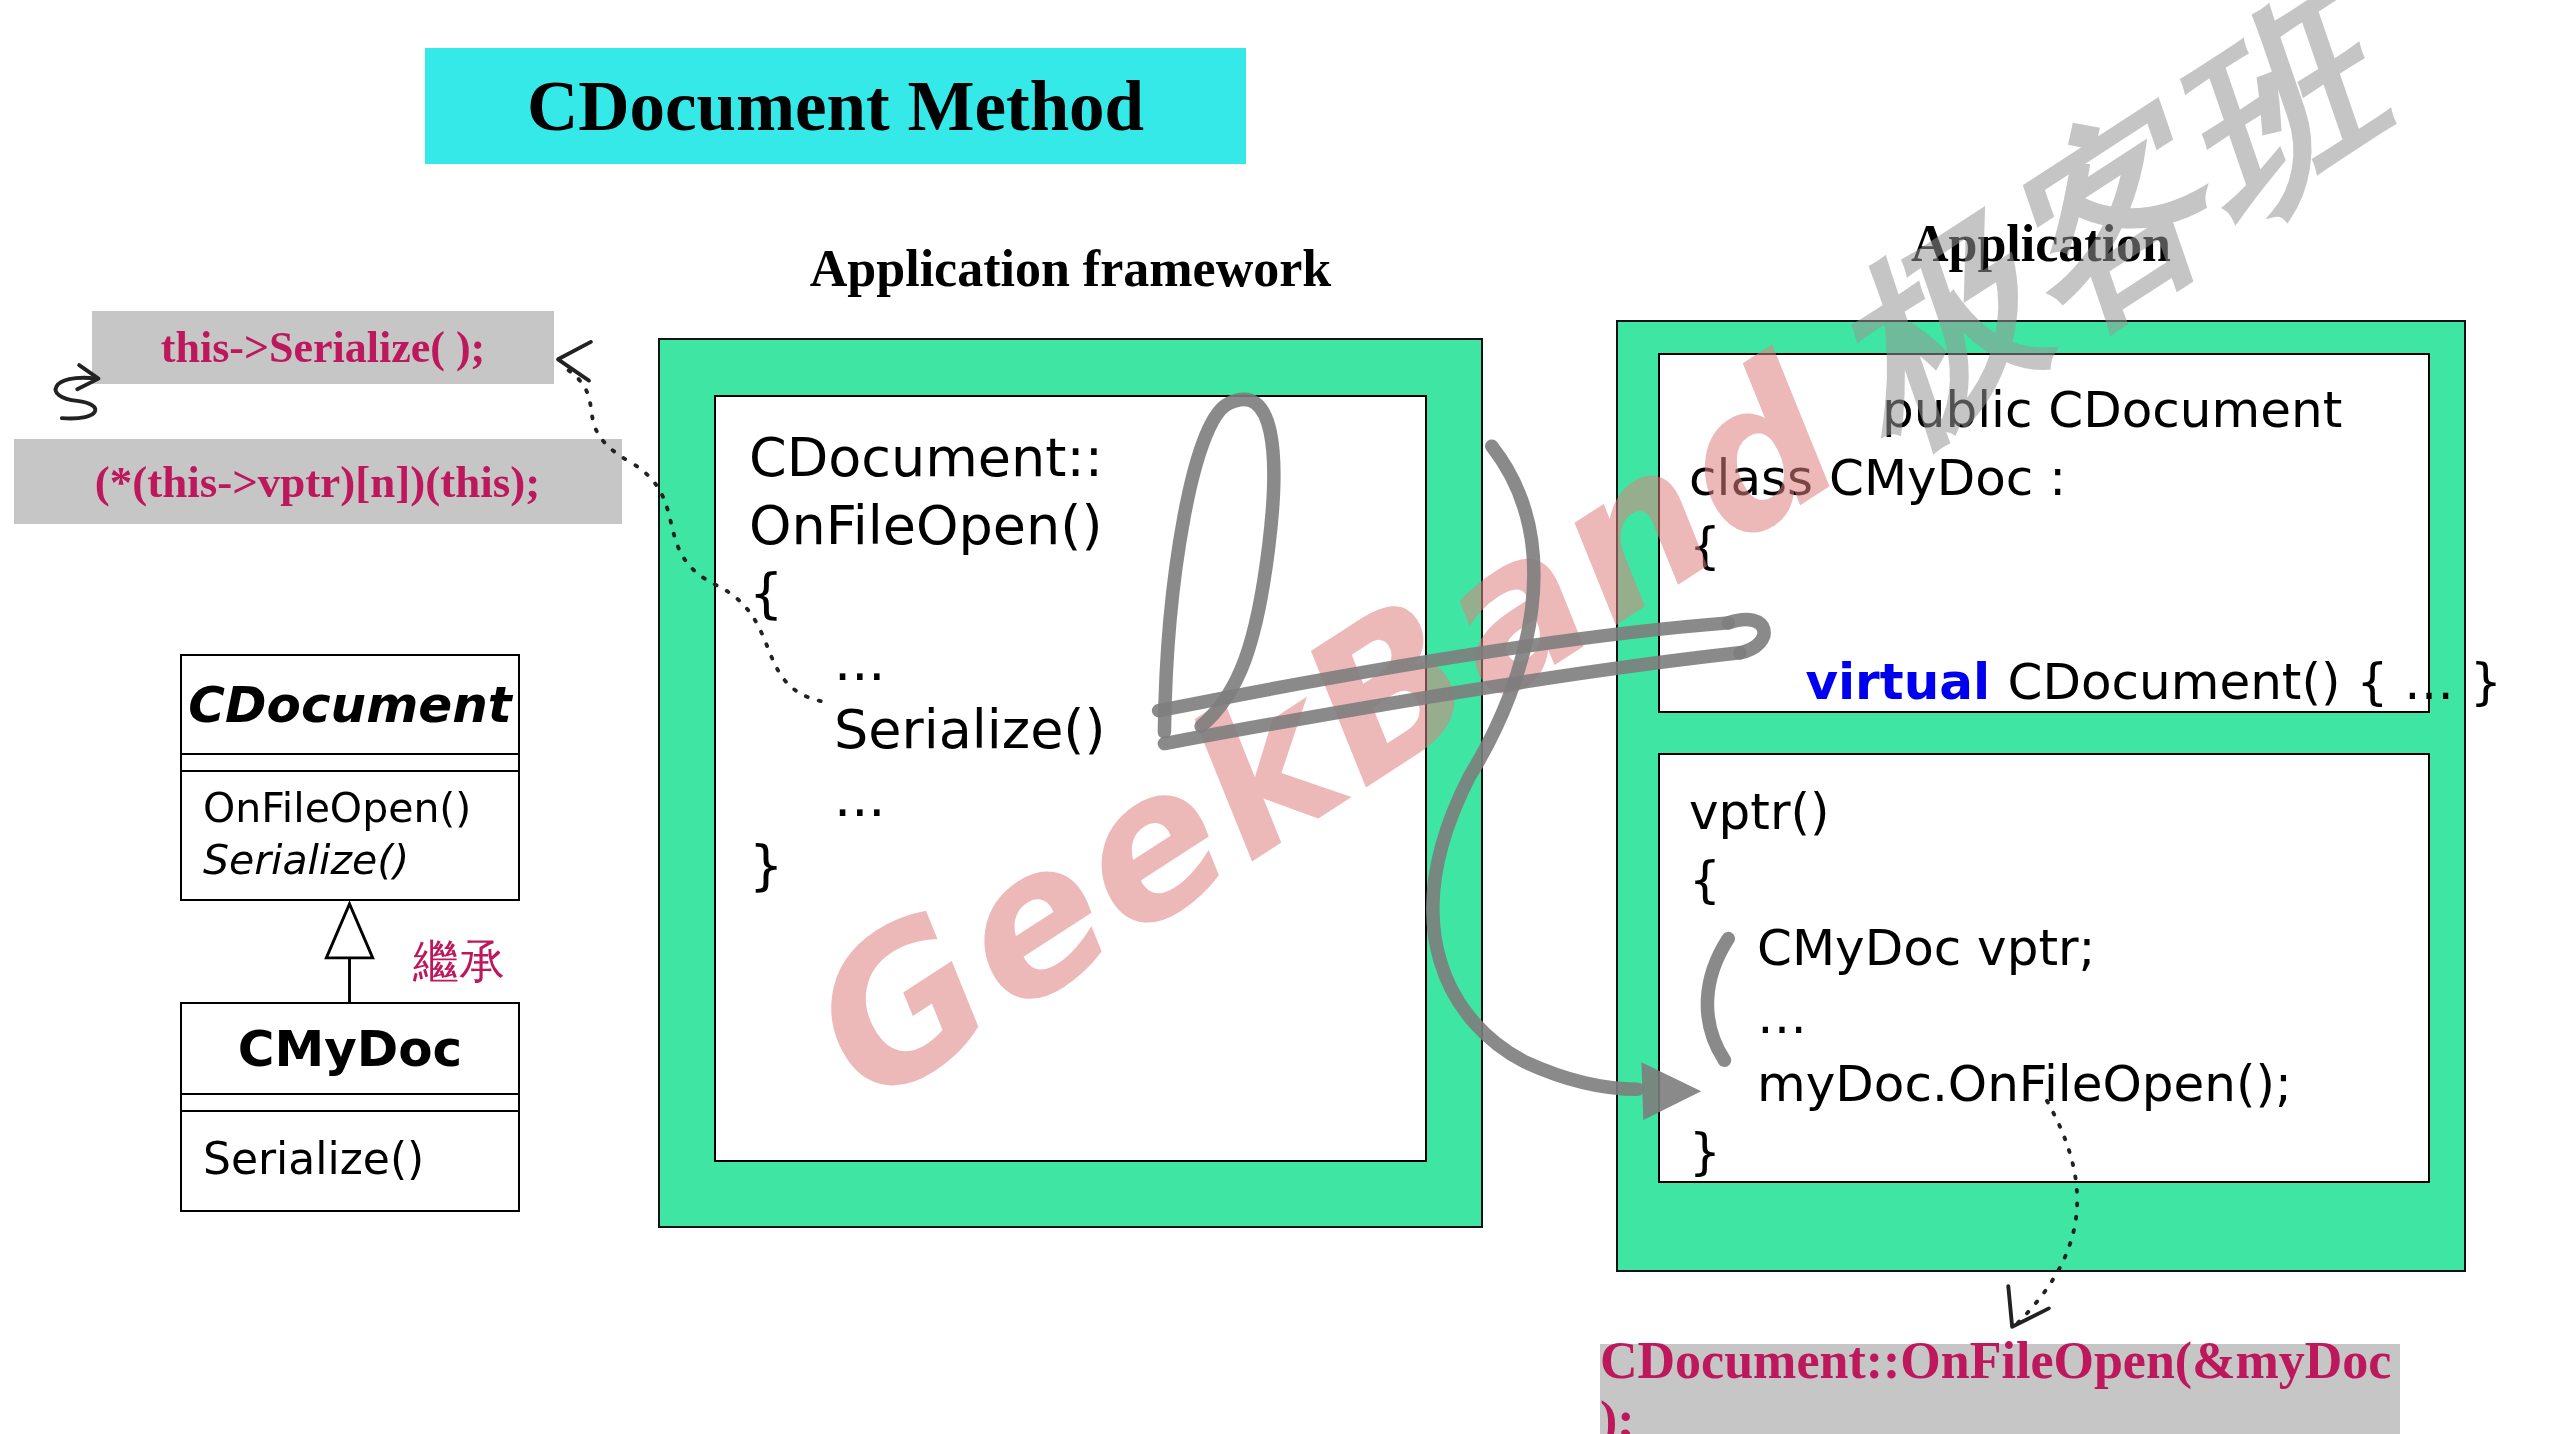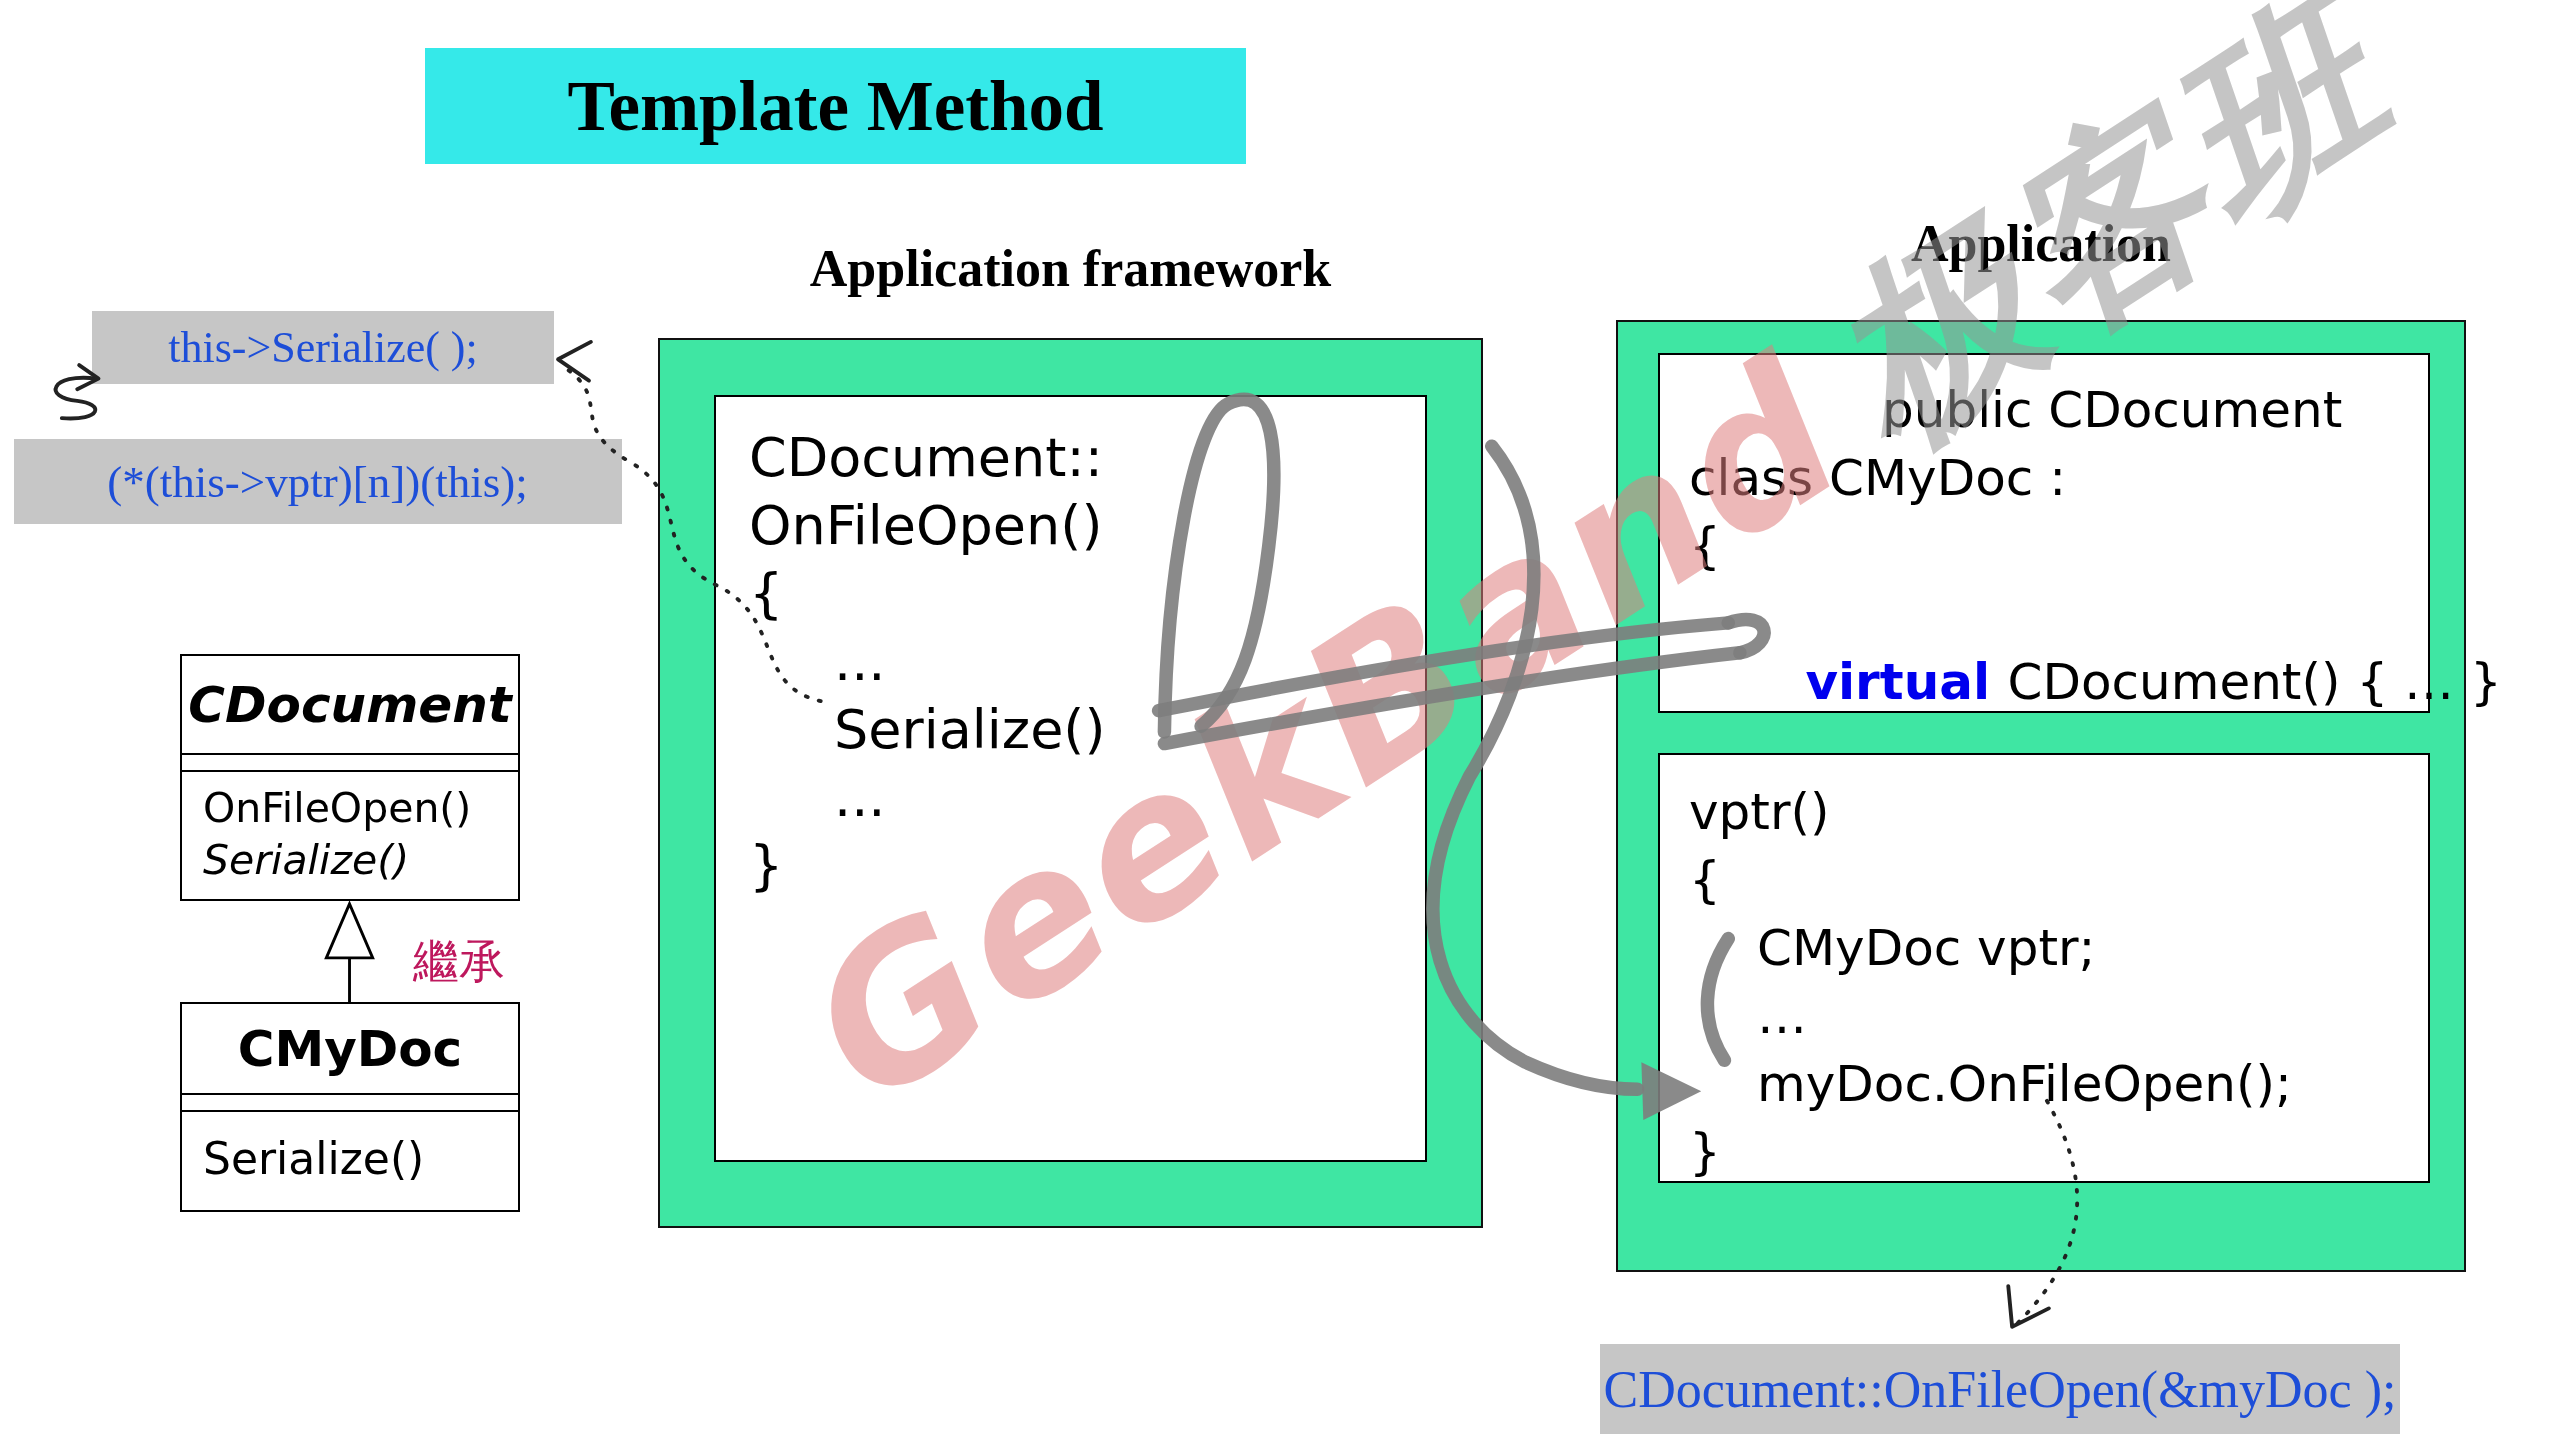--- a/index.html
+++ b/index.html
@@ -29,22 +29,22 @@
   .main-box{left:1658px;top:753px;width:772px;height:430px;padding:23px 0 0 29px;font-size:50px;line-height:68px;}
   .cl{white-space:pre;}
   .ind-fw{padding-left:85px;}
   .ind-pub{padding-left:193px;}
   .ind-virt{padding-left:21px;}
   .ind-main{padding-left:68px;}
   .kw{color:var(--virtual_blue);font-weight:bold;}
   .kw-rest{margin-left:17.4px;}
 
   
-  .gray-label{position:absolute;background:var(--label_gray);color:#1d4ed8;
-              display:flex;align-items:center;justify-content:center;font-size:44px;z-index:2;}
+  .gray-label{position:absolute;background:var(--label_gray);color:#be185d;
+              display:flex;align-items:center;justify-content:center;font-size:44px;z-index:2;font-weight:bold;}
   .lbl-this{left:92px;top:311px;width:462px;height:73px;}
   .lbl-vptr{left:13.5px;top:439px;width:608px;height:85px;font-size:45px;}
   .lbl-bottom{left:1600px;top:1344px;width:800px;height:91px;font-size:52px;z-index:6;}
 
   
   .uml{position:absolute;background:#fff;border:2.9px solid #000;box-sizing:border-box;
        font-family:"DejaVu Sans","Liberation Sans",sans-serif;z-index:2;}
   .uml-cdoc{left:180px;top:654px;width:340px;height:247px;}
   .uml-cmydoc{left:180px;top:1002px;width:340px;height:210px;}
   .uml-head{display:flex;align-items:center;justify-content:center;font-weight:bold;
@@ -76,21 +76,21 @@
   .thin{stroke:#222;stroke-width:4;fill:none;stroke-linecap:round;stroke-linejoin:round;}
   .uml-line{stroke:#000;stroke-width:3;fill:none;}
   .uml-tri{fill:#fff;stroke:#000;stroke-width:3;}
 </style>
 </head>
 <body>
 
 <div class="stage">
 
   <div class="title-box">
-    <span>Template Method</span>
+    <span>CDocument Method</span>
   </div>
 
   <div class="hdr hdr-app">Application</div>
   <div class="hdr hdr-fw">Application framework</div>
 
   <div class="panel panel-left"></div>
   <div class="panel panel-right"></div>
 
   <div class="codebox fw-code">
     <div class="cl">CDocument::</div>

